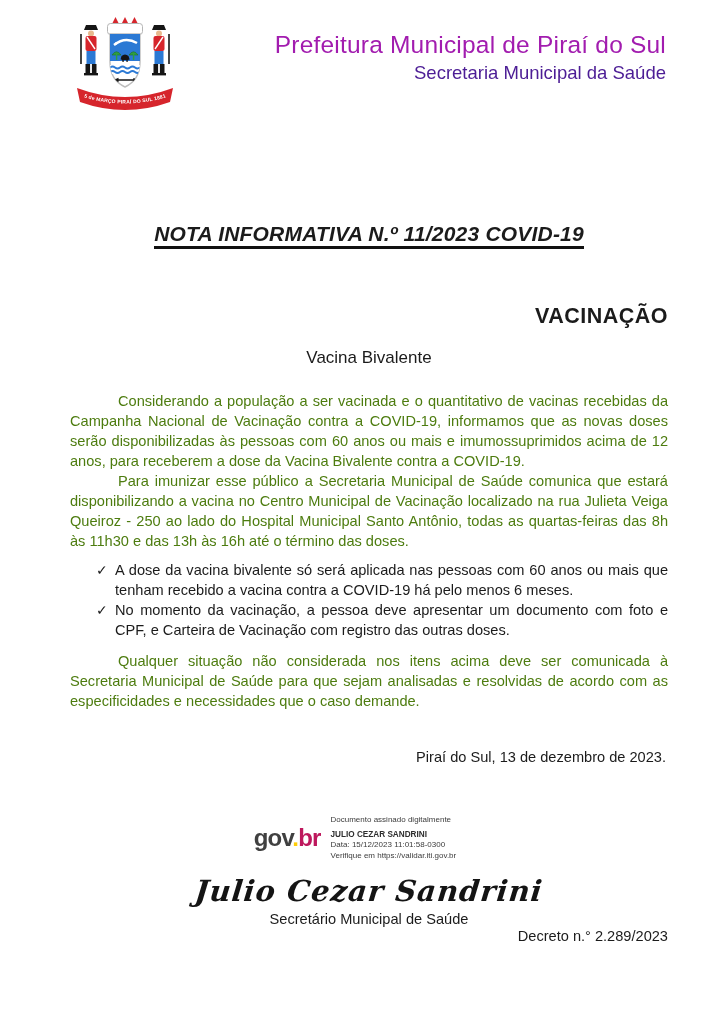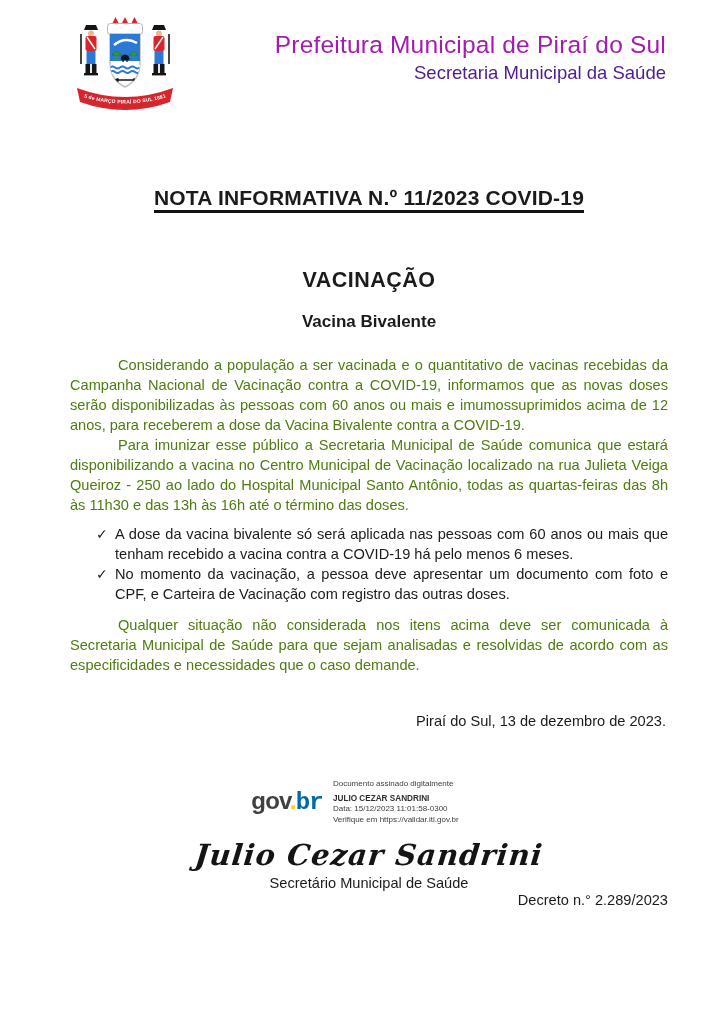--- a/index.html
+++ b/index.html
@@ -16,24 +16,24 @@
     overflow: hidden;
   }
   
   .doc-header { display: flex; align-items: flex-start; }
   .crest { width: 110px; height: 102px; flex: 0 0 auto; }
   .crest svg { width: 110px; height: 102px; display: block; }
   .header-text { flex: 1; margin-top: 18px; text-align: right; padding-right: 2px; }
   .header-title { font-size: 24.5px; line-height: 1.2; letter-spacing: 0.2px; color: #a21caf; }
   .header-subtitle { font-size: 18.5px; line-height: 1.25; margin-top: 2px; color: #4c1d95; }
   
-  .note-title { text-align: center; margin-top: 72px; font-size: 21px; font-weight: bold; letter-spacing: 0.2px; }
+  .note-title { text-align: center; margin-top: 108px; font-size: 21px; font-weight: bold; letter-spacing: 0.2px; font-style: italic; }
   .note-title span { border-bottom: 3px solid #111; padding-bottom: 1px; }
-  .section-heading { text-align: center; margin-top: 58px; font-size: 21.5px; font-weight: bold; letter-spacing: 0.5px; }
-  .section-subheading { text-align: center; margin-top: 19px; font-size: 17px; font-weight: bold; }
+  .section-heading { text-align: right; margin-top: 58px; font-size: 21.5px; font-weight: bold; letter-spacing: 0.5px; }
+  .section-subheading { text-align: center; margin-top: 19px; font-size: 17px; font-weight: normal; }
   .body-block { margin-top: 23px; }
   .body-p {
     font-size: 14.6px;
     line-height: 20px;
     text-align: justify;
     text-indent: 48px;
     color: #4d7c0f;
   }
   .checklist { list-style: none; margin: 9px 0 0 26px; }
   .checklist li {
@@ -51,21 +51,21 @@
     margin: 50px auto 0;
     width: fit-content;
     display: flex;
     align-items: center;
     gap: 10px;
     transform: translateX(-14px);
   }
   .govbr-logo { font-weight: bold; font-size: 24px; letter-spacing: -0.8px; line-height: 1; }
   .g-gov { color: #404040; }
   .g-dot { color: #ffcd07; }
-  .g-br { color: #0369a1; font-family: Liberation Mono, monospace; }
+  .g-br { color: #be185d; }
   .digital-info { font-size: 8px; line-height: 10.5px; color: #3c3c3c; text-align: left; }
   .digital-info .d-line1 { margin-bottom: 4px; }
   .digital-info .d-name { font-weight: bold; font-size: 8.2px; color: #2e2e2e; }
   .handwritten {
     margin-top: 13px;
     text-align: center;
     font-family: "DejaVu Serif", serif;
     font-style: italic;
     font-weight: bold;
     font-size: 29px;

